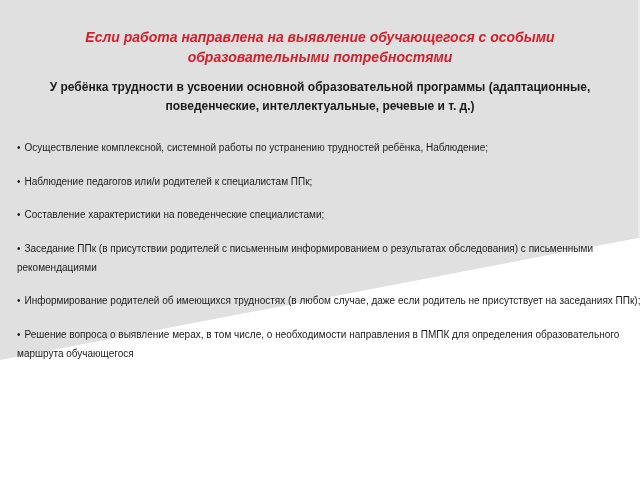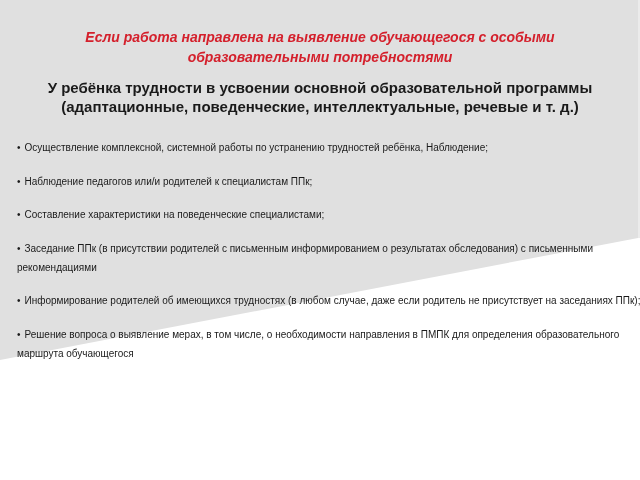--- a/index.html
+++ b/index.html
@@ -16,21 +16,21 @@
   }
   .title {
     position: absolute; left: 40px; width: 560px; top: 27px;
     text-align: center; color: #d4202c;
     font-style: italic; font-weight: bold;
     font-size: 14px; line-height: 20px;
   }
   .subtitle {
     position: absolute; left: 20px; width: 600px; top: 78px;
     text-align: center; color: #1a1a1a;
-    font-weight: bold; font-size: 15px; line-height: 19px;
+    font-weight: bold; font-size: 12px; line-height: 19px;
   }
   .bullets {
     position: absolute; left: 9px; width: 625px; top: 130px;
     color: #1a1a1a; font-size: 10px; line-height: 19.2px;
     margin: 8px; padding: 0; list-style: none;
   }
   .bullets li { margin: 0 0 14.3px 0; padding: 0; }
   .bullets li .dot { margin-right: 4px; }
 </style>
 </head>

